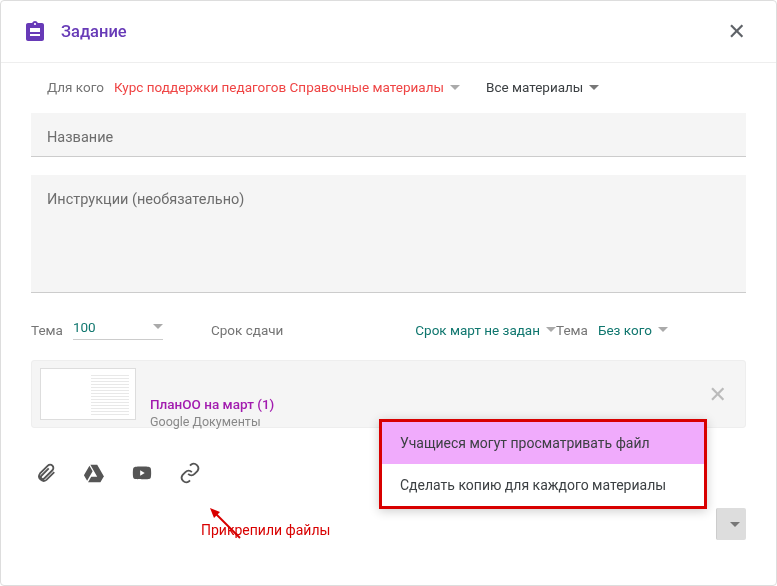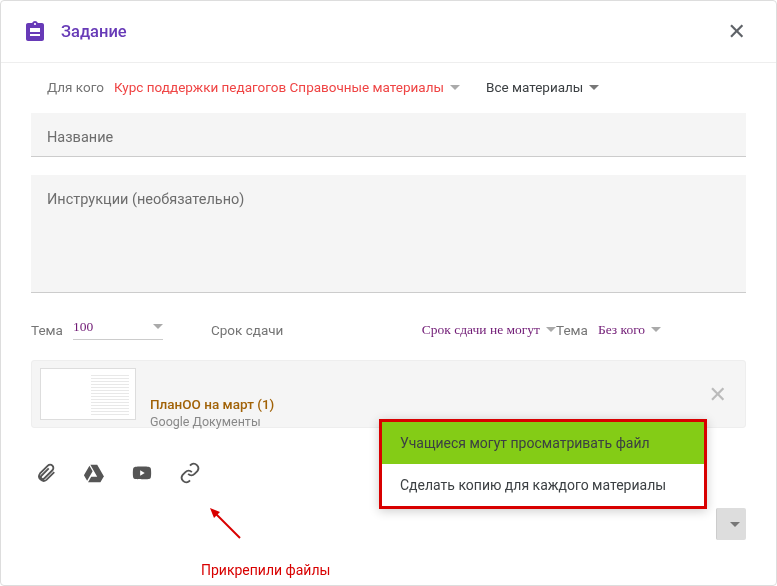--- a/index.html
+++ b/index.html
@@ -85,25 +85,24 @@
       display: flex;
       align-items: center;
       font-size: 13.5px;
       color: #757575;
       margin-top: 26px;
       margin-bottom: 20px;
     }
     .meta-group { display: flex; align-items: center; }
     .meta-label { margin-right: 10px; }
     .meta-value {
-      color: #701a75;
-      display: flex;
-      align-items: center;
-      cursor: pointer;
-      font-family: Liberation Serif, serif;
+      color: #0f766e;
+      display: flex;
+      align-items: center;
+      cursor: pointer;
     }
     .points-value {
       display: inline-block;
       min-width: 90px;
       border-bottom: 1px solid #ccc;
       padding-bottom: 4px;
       text-align: left;
       position: relative;
     }
     .points-value .caret { position: absolute; right: 0; top: 5px; }
@@ -129,21 +128,21 @@
       overflow: hidden;
     }
     .thumb::before {
       content: '';
       position: absolute;
       top: 4px; left: 50px;
       width: 38px; height: 44px;
       background: repeating-linear-gradient(#fff, #fff 2px, #e8e8e8 2px, #e8e8e8 3px);
     }
     .att-info { flex: 1; }
-    .att-title { font-size: 13.5px; font-weight: 500; color: #a16207; margin-top: 36px; }
+    .att-title { font-size: 13.5px; font-weight: 500; color: #a21caf; margin-top: 36px; }
     .att-sub { font-size: 12.5px; color: #888; margin-top: 2px; }
     .att-remove {
       font-size: 22px;
       color: #bbb;
       cursor: pointer;
       padding: 6px 10px;
       margin-left: auto;
     }
     .dropdown {
       position: absolute;
@@ -154,42 +153,42 @@
       border: 3px solid #d80000;
       box-shadow: 0 2px 10px rgba(0,0,0,.2);
       z-index: 20;
     }
     .dropdown-item {
       font-size: 14px;
       color: #3c4043;
       padding: 13px 18px;
       cursor: pointer;
     }
-    .dropdown-item:first-child { background: #84cc16; }
+    .dropdown-item:first-child { background: #f0abfc; }
     .tool-row {
       display: flex;
       align-items: center;
       gap: 22px;
       margin-top: 32px;
       padding-left: 2px;
     }
     .tool-icon {
       width: 26px;
       height: 26px;
       color: #555;
       display: flex;
       align-items: center;
       justify-content: center;
       cursor: pointer;
     }
     .tool-icon svg { width: 22px; height: 22px; }
     .annotation {
       position: absolute;
       left: 200px;
-      top: 561px;
+      top: 521px;
       color: #d80000;
       font-size: 14px;
     }
     .arrow {
       position: absolute;
       left: 207px;
       top: 505px;
       pointer-events: none;
     }
     .extra-dropdown {
@@ -246,21 +245,21 @@
     <div class="meta-group g1">
       <span class="meta-label">Тема</span>
       <span class="meta-value points-value">
         <span>100</span>
         <span class="caret"></span>
       </span>
     </div>
     <div class="meta-group g2">
       <span class="meta-label">Срок сдачи</span>
       <span class="meta-value">
-        <span>Срок сдачи не могут</span>
+        <span>Срок март не задан</span>
         <span class="caret"></span>
       </span>
     </div>
     <div class="meta-group g3">
       <span class="meta-label">Тема</span>
       <span class="meta-value">
         <span>Без кого</span>
         <span class="caret"></span>
       </span>
     </div>

